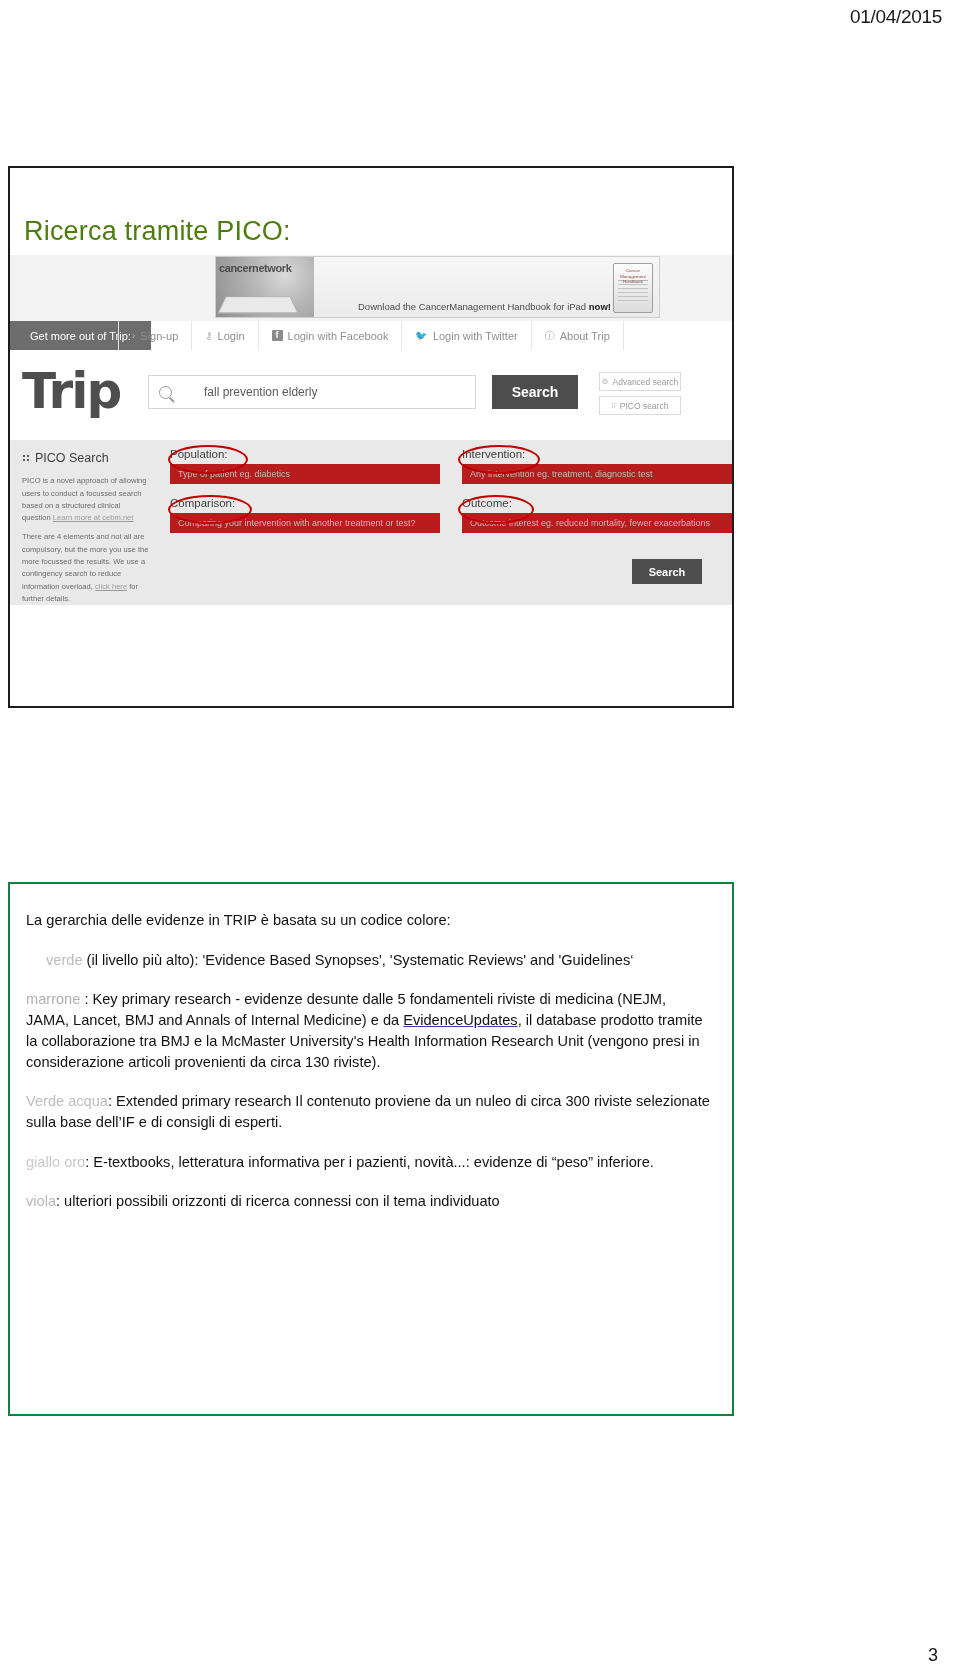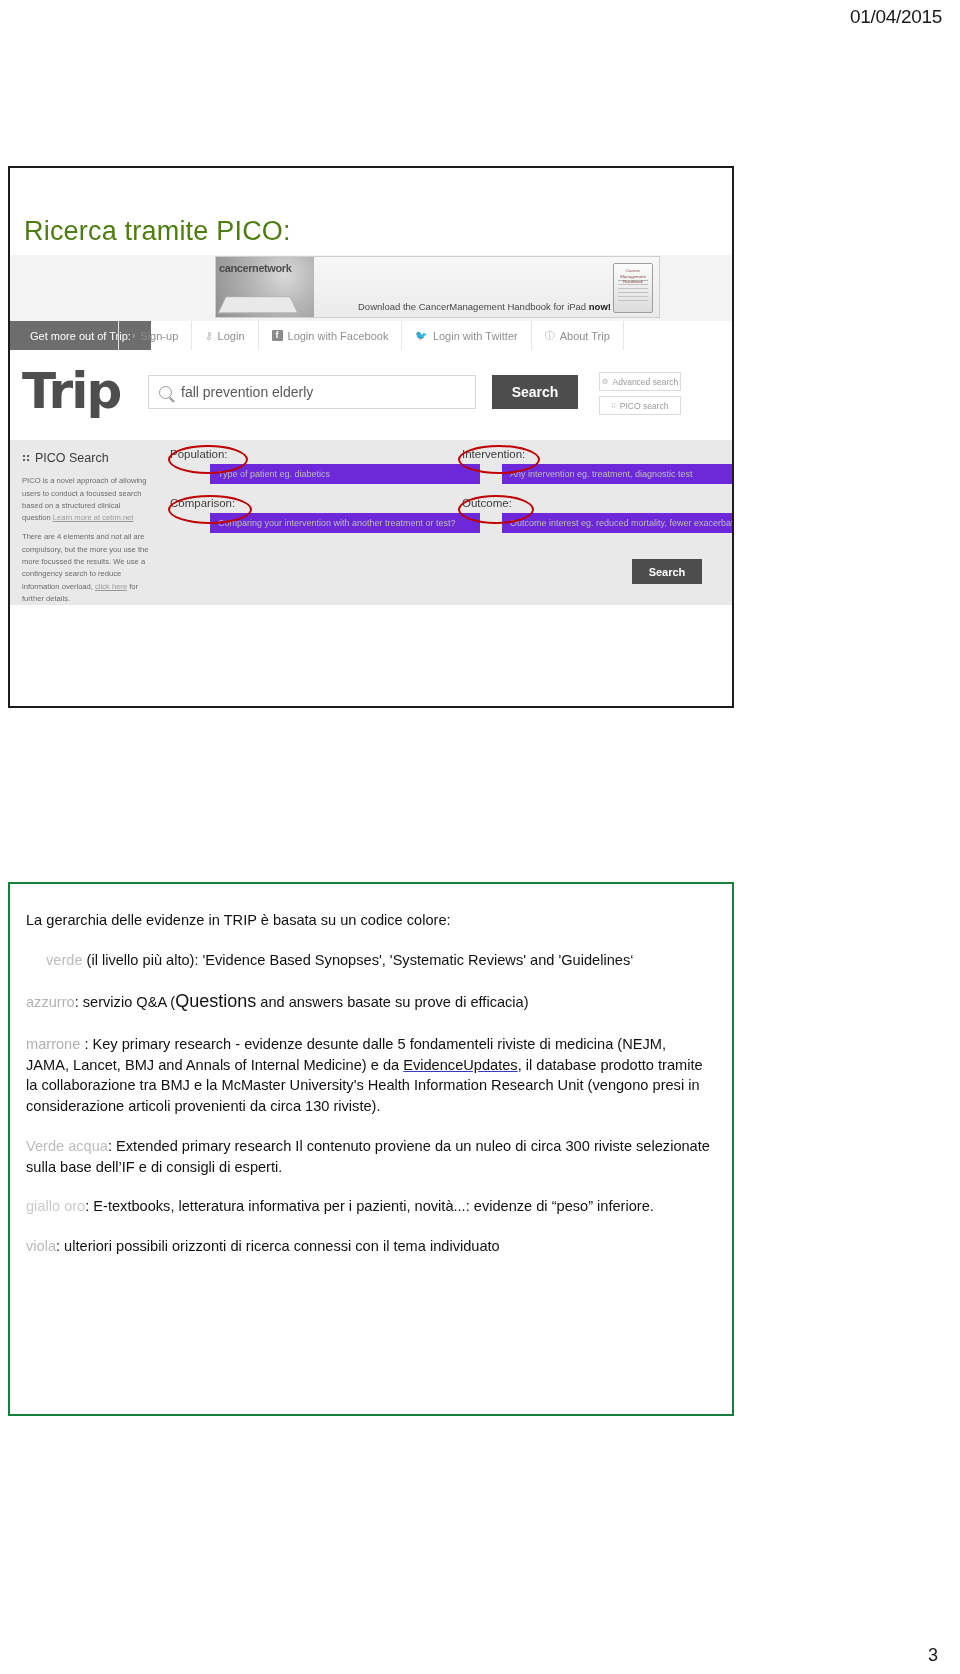--- a/index.html
+++ b/index.html
@@ -238,22 +238,23 @@
   }
   .mag:after {
     content: "";
     position: absolute;
     right: -4px; bottom: -3px;
     width: 6px; height: 1.6px;
     background: #9a9a9a;
     transform: rotate(45deg);
   }
   .search-value {
-    font-size: 14px;
+    font-size: 12px;
     color: #5a5a5a;
+    margin-left: 23px;
   }
   .search-btn {
     position: absolute;
     left: 482px;
     top: 25px;
     width: 86px;
     height: 34px;
     background: #4d4d4d;
     color: #fff;
     font-size: 14px;
@@ -335,32 +336,31 @@
   .fieldcol.c-right { left: 292px; }
   .field-label {
     font-size: 11.5px;
     color: #3d3d3d;
     margin-bottom: 4px;
     display: block;
   }
   .field-input {
     width: 100%;
     height: 20px;
-    background: #6d28d9;
+    background: #b91c1c;
     border: none;
     box-sizing: border-box;
     display: flex;
     align-items: center;
     padding-left: 8px;
     font-size: 9px;
     color: #bdbdbd;
     margin-bottom: 13px;
     white-space: nowrap;
     overflow: hidden;
-    margin-left: 40px;
   }
   .pico-search-btn {
     position: absolute;
     right: 30px;
     top: 119px;
     width: 70px;
     height: 25px;
     background: #4d4d4d;
     color: #fff;
     font-size: 11px;
@@ -536,23 +536,20 @@
 </div>
 
 <div class="slide2">
 
   <p class="s2p">La gerarchia delle evidenze in TRIP è basata su un codice colore:</p>
 
   <p class="s2p">
     <span class="kw kw-verde">verde</span><span> (il livello più alto): 'Evidence Based Synopses', 'Systematic Reviews' and 'Guidelines‘</span>
   </p>
 
-  <p class="s2p">
-    <span class="kw kw-azzurro">azzurro</span><span>: servizio Q&amp;A (</span><span class="big-q">Questions</span><span> and answers basate su prove di efficacia)</span>
-  </p>
 
   <p class="s2p">
     <span class="kw kw-marrone">marrone</span><span> : Key primary research - evidenze desunte dalle  5 fondamenteli riviste di medicina (NEJM, JAMA, Lancet, BMJ and Annals of Internal Medicine) e da </span><span class="evlink">EvidenceUpdates</span><span>, il database prodotto tramite la collaborazione tra BMJ e la McMaster University's Health Information Research Unit (vengono presi in considerazione articoli provenienti da circa 130 riviste).</span>
   </p>
 
   <p class="s2p">
     <span class="kw kw-verdeacqua">Verde acqua</span><span>: Extended primary research  Il contenuto proviene da un nuleo di circa 300 riviste selezionate sulla base dell’IF e di consigli di esperti.</span>
   </p>
 
   <p class="s2p">

